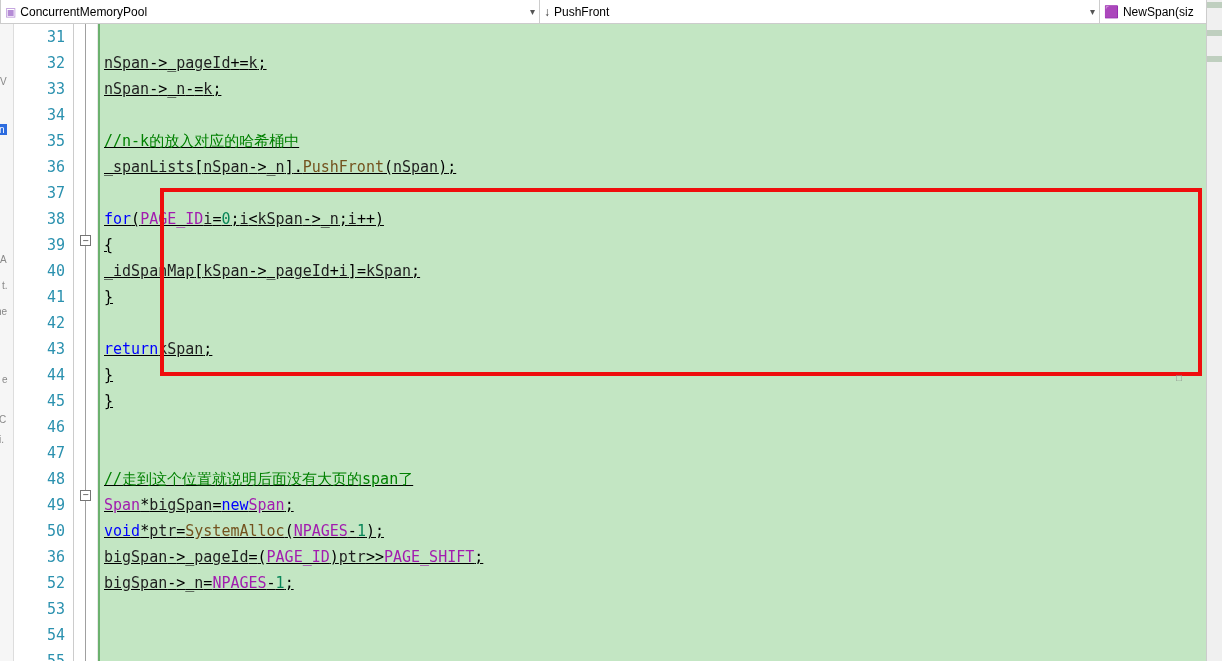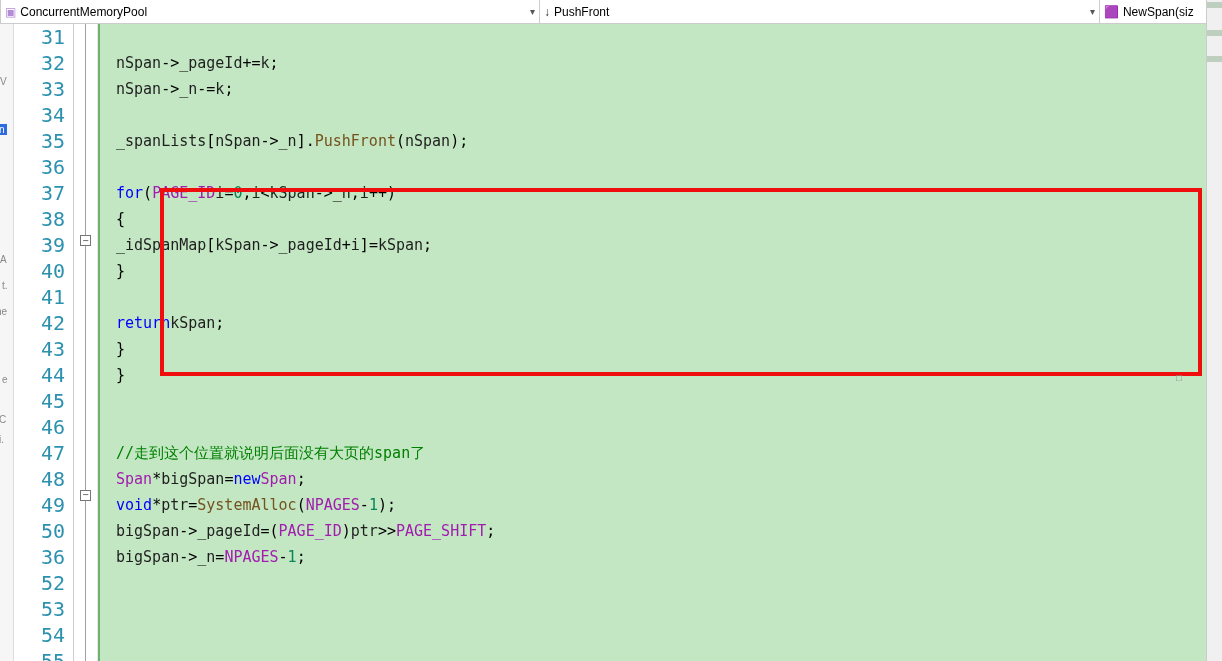--- a/index.html
+++ b/index.html
@@ -10,29 +10,29 @@
   .dd .label { flex:1; white-space:nowrap; overflow:hidden; }
   .dd .arrow { margin-left:4px; font-size:10px; color:#555; }
   .dd1 { width:540px; }
   .dd2 { width:560px; border-left:none; }
   .dd3 { flex:1; border-left:none; }
   .editor { display:flex; height:calc(100% - 24px); }
   .side { width:14px; background:#f6f6f6; border-right:1px solid #ddd; position:relative; }
   .side .tiny { position:absolute; font-size:10px; color:#888; font-family:sans-serif; }
   .gutter { width:60px; background:#fff; border-right:1px solid #ccc; }
   .line { height:26px; display:flex; align-items:center; }
-  .gutter .line { justify-content:flex-end; padding-right:8px; color:#2b91af; font-size:20px; }
+  .gutter .line { justify-content:flex-end; padding-right:8px; color:#2b91af; font-size:15px; }
   .fold { width:24px; border-right:1px solid #e8e8e8; display:flex; flex-direction:column; align-items:center; }
   .fold .line { width:24px; justify-content:center; position:relative; }
   .fold .bar { position:absolute; width:1px; height:100%; background:#a0a0a0; left:11px; top:0; }
   .fold .box { width:11px; height:11px; border:1px solid #757575; background:#fff; position:relative; z-index:1; display:flex; align-items:center; justify-content:center; font-size:10px; color:#555; line-height:1; }
   .leftbar { width:2px; background:#6CB16E; }
   .codecol { flex:1; position:relative; background:#C3E6C3; }
   .code { position:relative; }
-  .code .line { padding-left:16px; white-space:pre; }
+  .code .line { padding-left:4px; white-space:pre;text-decoration:underline; }
   .tk-kw   { color:#0000ff; }
   .tk-type { color:#a21caf; }
   .tk-fn   { color:#74531f; }
   .tk-num  { color:#098658; }
   .tk-cmt  { color:#008000; }
   .tk-punc { color:#000; }
   .tk-id   { color:#1f1f1f; }
   .highlight { position:absolute; border:4px solid #ef0d0d; pointer-events:none; }
   .sq { position:absolute; right:40px; font-size:10px; color:#888; font-family:sans-serif; }
   .sq-line { top:calc(26px * 13 + 10px); }
@@ -176,20 +176,21 @@
         <div class="bar"></div>
       </div>
     </div>
   <div class="leftbar"></div>
   <div class="codecol">
     <div class="code" id="code">
         <div class="line"></div>
         <div class="line">                <span class="tk-id">nSpan</span><span class="tk-punc">-</span><span class="tk-punc">&gt;</span><span class="tk-id">_pageId</span> <span class="tk-punc">+</span><span class="tk-punc">=</span> <span class="tk-id">k</span><span class="tk-punc">;</span></div>
         <div class="line">                <span class="tk-id">nSpan</span><span class="tk-punc">-</span><span class="tk-punc">&gt;</span><span class="tk-id">_n</span> <span class="tk-punc">-</span><span class="tk-punc">=</span> <span class="tk-id">k</span><span class="tk-punc">;</span></div>
         <div class="line"></div>
+        <div class="line">                <span class="tk-cmt">//n-k的放入对应的哈希桶中</span></div>
         <div class="line">                <span class="tk-id">_spanLists</span><span class="tk-punc">[</span><span class="tk-id">nSpan</span><span class="tk-punc">-</span><span class="tk-punc">&gt;</span><span class="tk-id">_n</span><span class="tk-punc">]</span><span class="tk-punc">.</span><span class="tk-fn">PushFront</span><span class="tk-punc">(</span><span class="tk-id">nSpan</span><span class="tk-punc">)</span><span class="tk-punc">;</span></div>
         <div class="line"></div>
         <div class="line">                <span class="tk-kw">for</span> <span class="tk-punc">(</span><span class="tk-type">PAGE_ID</span> <span class="tk-id">i</span> <span class="tk-punc">=</span> <span class="tk-num">0</span><span class="tk-punc">;</span><span class="tk-id">i</span> <span class="tk-punc">&lt;</span> <span class="tk-id">kSpan</span><span class="tk-punc">-</span><span class="tk-punc">&gt;</span><span class="tk-id">_n</span><span class="tk-punc">;</span><span class="tk-id">i</span><span class="tk-punc">+</span><span class="tk-punc">+</span><span class="tk-punc">)</span></div>
         <div class="line">                <span class="tk-punc">{</span></div>
         <div class="line">                    <span class="tk-id">_idSpanMap</span><span class="tk-punc">[</span><span class="tk-id">kSpan</span><span class="tk-punc">-</span><span class="tk-punc">&gt;</span><span class="tk-id">_pageId</span> <span class="tk-punc">+</span> <span class="tk-id">i</span><span class="tk-punc">]</span> <span class="tk-punc">=</span> <span class="tk-id">kSpan</span><span class="tk-punc">;</span></div>
         <div class="line">                <span class="tk-punc">}</span></div>
         <div class="line"></div>
         <div class="line">                <span class="tk-kw">return</span> <span class="tk-id">kSpan</span><span class="tk-punc">;</span></div>
         <div class="line">            <span class="tk-punc">}</span></div>
         <div class="line">        <span class="tk-punc">}</span></div>

